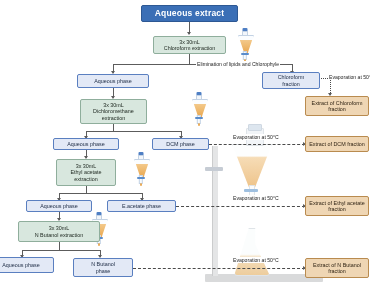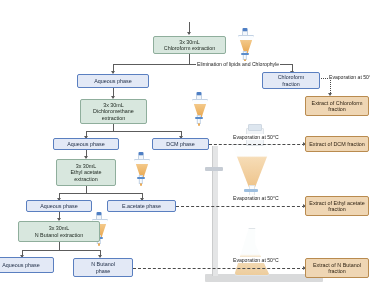--- a/index.html
+++ b/index.html
@@ -269,20 +269,21 @@
   <div class="hline" style="left:22px;top:250px;width:78px;"></div>
   <div class="vline" style="left:22px;top:250px;height:7px;"></div>
   <div class="arrow-down" style="left:19.5px;top:255px;"></div>
   <div class="vline" style="left:100px;top:250px;height:7px;"></div>
   <div class="arrow-down" style="left:97.5px;top:255px;"></div>
 
   <div class="dashline" style="left:133px;top:268px;width:172px;"></div>
   <div class="arrow-right" style="left:303px;top:265.5px;"></div>
   <div class="edge-label" style="left:232px;top:257px;">Evaporation at 50°C</div>
 
+  <div class="node node-title" style="left:141px;top:5px;width:97px;height:17px;">Aqueous extract</div>
 
   <div class="node node-process" style="left:153px;top:36px;width:73px;height:18px;flex-direction:column;">
     <span>3x 30mL</span>
     <span>Chloroform extraction</span>
   </div>
 
   <div class="node node-phase" style="left:77px;top:74px;width:72px;height:14px;">Aqueous phase</div>
 
   <div class="node node-phase" style="left:262px;top:72px;width:58px;height:17px;flex-direction:column;">
     <span>Chloroform</span>

